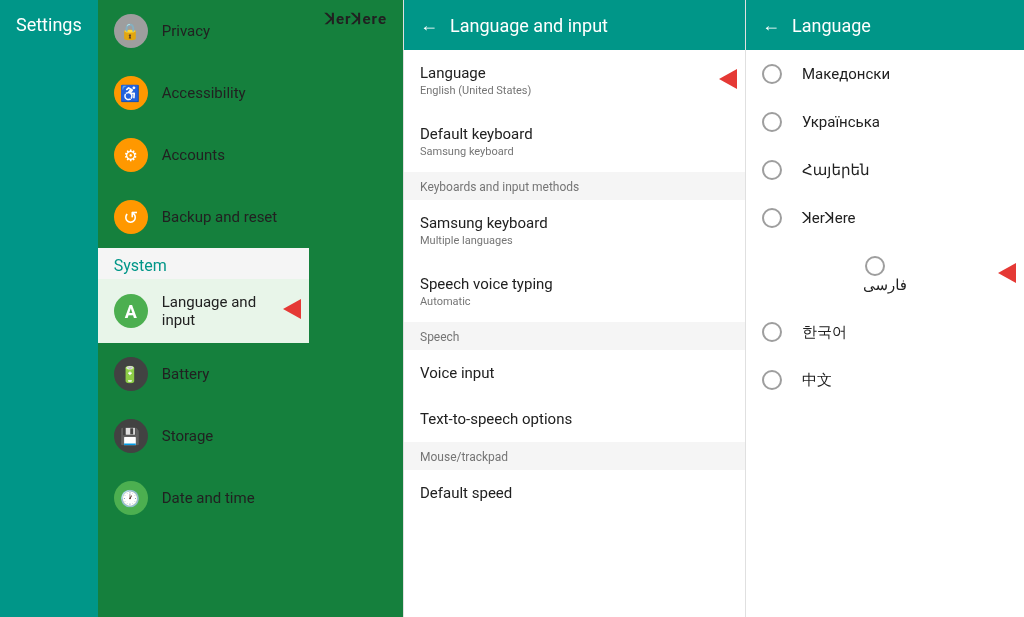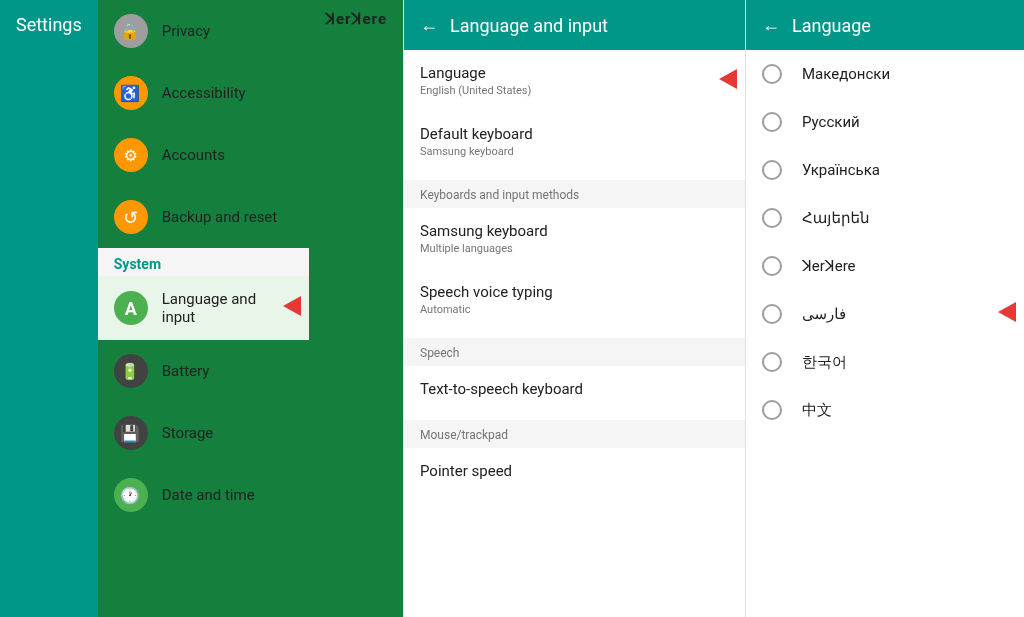--- a/index.html
+++ b/index.html
@@ -52,23 +52,23 @@
       flex-shrink: 0;
       font-size: 16px;
       color: #fff;
     }
     .item-label {
       font-size: 15px;
       color: #212121;
     }
     .section-header {
       padding: 8px 16px 4px 16px;
-      font-size: 14px;
+      font-size: 16px;
       color: #009688;
-      font-weight: 700;
+      font-weight: 400;
       background: #f5f5f5;
     }
     .arrow-indicator {
       position: absolute;
       right: 8px;
       top: 50%;
       transform: translateY(-50%);
     }
     .arrow-red {
       display: inline-block;
@@ -130,21 +130,20 @@
       font-size: 11px;
       color: #757575;
       margin-top: 2px;
     }
     .sub-header {
       padding: 8px 16px 6px 16px;
       font-size: 12px;
       color: #757575;
       background: #f5f5f5;
       font-weight: 400;
-      margin-top: 8px;
     }
     .menu-item .arrow-red-right {
       position: absolute;
       right: 8px;
       top: 50%;
       transform: translateY(-50%);
     }
     .arrow-red-left {
       display: inline-block;
       width: 0;
@@ -299,70 +298,69 @@
 
     <div class="menu-item">
       <div class="menu-item-title">Speech voice typing</div>
       <div class="menu-item-sub">Automatic</div>
     </div>
 
     <div class="sub-header">
       <span>Speech</span>
     </div>
 
-
-    <div class="menu-item">
-      <div class="menu-item-title">Text-to-speech keyboard</div>
+    <div class="menu-item">
+      <div class="menu-item-title">Voice input</div>
+    </div>
+
+    <div class="menu-item">
+      <div class="menu-item-title">Text-to-speech options</div>
     </div>
 
     <div class="sub-header">
       <span>Mouse/trackpad</span>
     </div>
 
     <div class="menu-item">
-      <div class="menu-item-title">Pointer speed</div>
+      <div class="menu-item-title">Default speed</div>
     </div>
   </div>
 </div>
 
 <div class="right-panel">
   <div class="panel-header">
     <span class="back-arrow">←</span>
     <span>Language</span>
   </div>
   <div class="lang-list">
 
     <div class="lang-item">
       <div class="radio-circle"></div>
       <span class="lang-name">Македонски</span>
     </div>
 
-    <div class="lang-item">
-      <div class="radio-circle"></div>
-      <span class="lang-name">Русский</span>
-    </div>
 
     <div class="lang-item">
       <div class="radio-circle"></div>
       <span class="lang-name">Українська</span>
     </div>
 
 
     <div class="lang-item">
       <div class="radio-circle"></div>
       <span class="lang-name">Հայերեն</span>
     </div>
 
 
     <div class="lang-item">
       <div class="radio-circle"></div>
       <span class="lang-name">ꓘerꓘere</span>
     </div>
 
-    <div class="lang-item" style="position:relative;">
+    <div class="lang-item" style="position:relative;flex-direction:column;">
       <div class="radio-circle"></div>
       <span class="lang-name">فارسی</span>
       <div class="arrow-red-right-lang" style="position:absolute;right:8px;top:50%;transform:translateY(-50%);">
         <div class="arrow-red-left"></div>
       </div>
     </div>
 
     <div class="lang-item">
       <div class="radio-circle"></div>
       <span class="lang-name">한국어</span>

